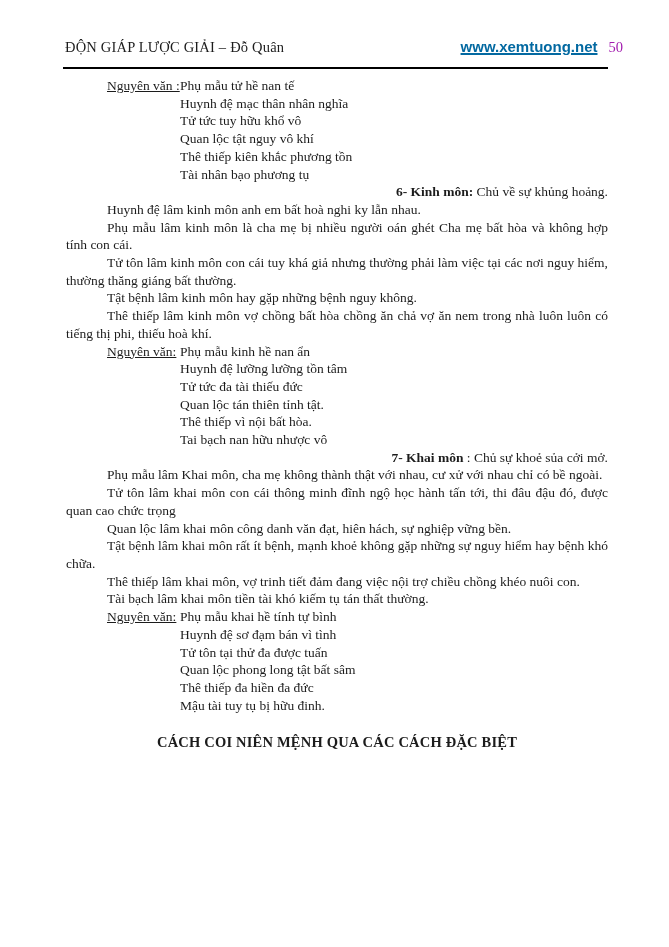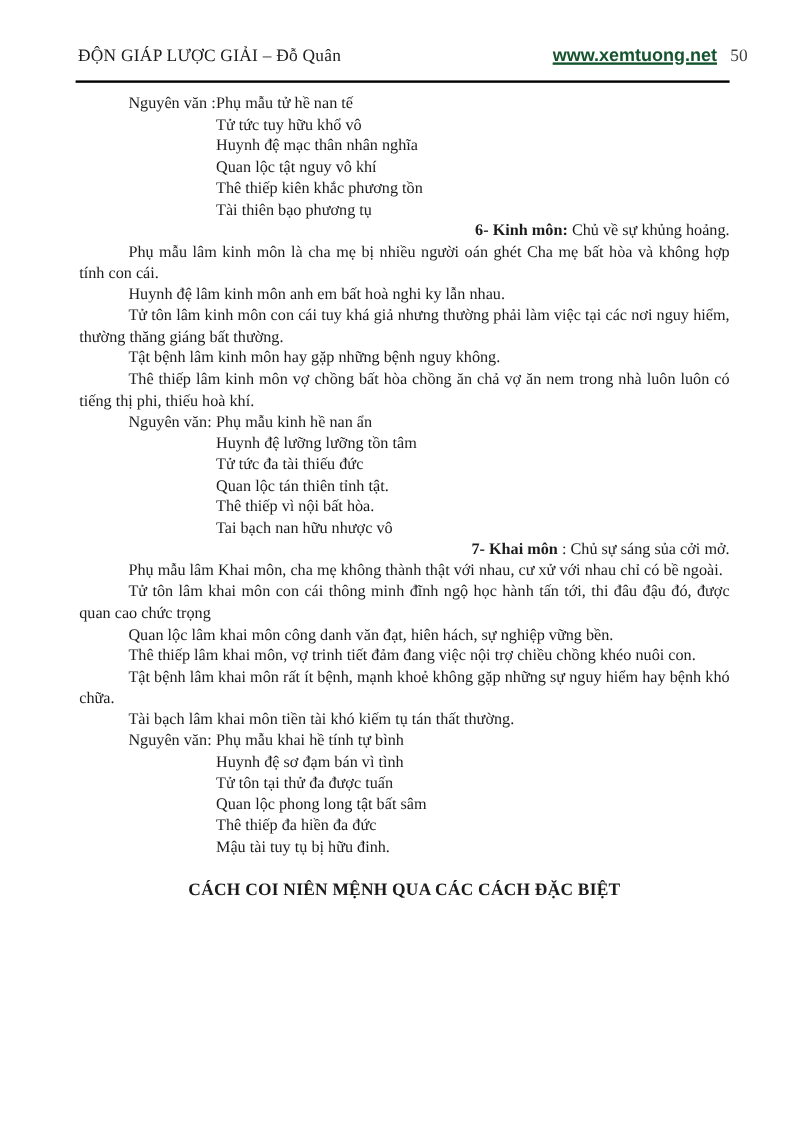--- a/index.html
+++ b/index.html
@@ -24,28 +24,28 @@
   .header-title {
     font-size: 14.5px;
     letter-spacing: 0.2px;
     white-space: nowrap;
   }
   .header-right { white-space: nowrap; }
   .site-link {
     font-family: "Liberation Sans", sans-serif;
     font-weight: bold;
     font-size: 15px;
-    color: #14532d;
+    color: #0369a1;
     text-decoration: underline;
     text-decoration-thickness: 2px;
     cursor: pointer;
   }
   .page-num {
     font-size: 14.5px;
-    color: #404040;
+    color: #a21caf;
     margin-left: 7px;
   }
   .header-divider {
     position: absolute;
     left: 63px;
     top: 67px;
     width: 545px;
     height: 2px;
     background: #000000;
   }
@@ -67,20 +67,21 @@
     text-indent: 0;
     text-align: right;
   }
   .section-heading b { font-weight: bold; }
   .verse { position: relative; }
   .verse-label {
     position: absolute;
     left: 41px;
     top: 0;
     white-space: nowrap;
+    text-decoration: underline;
   }
   .verse-line {
     margin: 0 0 0 114px;
     text-align: left;
     text-indent: 0;
   }
   .chapter-heading {
     margin: 20px 0 16px 0;
     text-align: center;
     font-weight: bold;
@@ -103,52 +104,52 @@
   </div>
   <div class="header-divider"></div>
 
   <div class="content">
 
     <div class="verse">
       <div class="verse-line">
         <span class="verse-label">Nguyên văn :</span>
         <span>Phụ mẫu tử hề nan tế</span>
       </div>
+      <div class="verse-line">Huynh đệ mạc thân nhân nghĩa</div>
       <div class="verse-line">Tử tức tuy hữu khổ vô</div>
-      <div class="verse-line">Huynh đệ mạc thân nhân nghĩa</div>
       <div class="verse-line">Quan lộc tật nguy vô khí</div>
       <div class="verse-line">Thê thiếp kiên khắc phương tồn</div>
-      <div class="verse-line">Tài thiên bạo phương tụ</div>
+      <div class="verse-line">Tài nhân bạo phương tụ</div>
     </div>
 
     <p class="section-heading"><b>6- Kinh môn:</b><span> Chủ về sự khủng hoảng.</span></p>
+    <p class="para">Huynh đệ lâm kinh môn anh em bất hoà nghi ky lẫn nhau.</p>
     <p class="para">Phụ mẫu lâm kinh môn là cha mẹ bị nhiều người oán ghét Cha mẹ bất hòa và không hợp tính con cái.</p>
-    <p class="para">Huynh đệ lâm kinh môn anh em bất hoà nghi ky lẫn nhau.</p>
     <p class="para">Tử tôn lâm kinh môn con cái tuy khá giả nhưng thường phải làm việc tại các nơi nguy hiểm, thường thăng giáng bất thường.</p>
     <p class="para">Tật bệnh lâm kinh môn hay gặp những bệnh nguy không.</p>
     <p class="para">Thê thiếp lâm kinh môn vợ chồng bất hòa chồng ăn chả vợ ăn nem trong nhà luôn luôn có tiếng thị phi, thiếu hoà khí.</p>
 
     <div class="verse">
       <div class="verse-line">
         <span class="verse-label">Nguyên văn:</span>
         <span>Phụ mẫu kinh hề nan ẩn</span>
       </div>
       <div class="verse-line">Huynh đệ lưỡng lưỡng tồn tâm</div>
       <div class="verse-line">Tử tức đa tài thiếu đức</div>
       <div class="verse-line">Quan lộc tán thiên tỉnh tật.</div>
       <div class="verse-line">Thê thiếp vì nội bất hòa.</div>
       <div class="verse-line">Tai bạch nan hữu nhược vô</div>
     </div>
 
-    <p class="section-heading"><b>7- Khai môn</b><span> :  Chủ sự sáng sủa cởi mở.</span></p>
+    <p class="section-heading"><b>7- Khai môn</b><span> :  Chủ sự khoẻ sủa cởi mở.</span></p>
     <p class="para">Phụ mẫu lâm Khai môn, cha mẹ không thành thật với nhau, cư xử với nhau chỉ có bề ngoài.</p>
     <p class="para">Tử tôn lâm khai môn con cái thông minh đĩnh ngộ học hành tấn tới, thi đâu đậu đó, được quan cao chức  trọng</p>
     <p class="para">Quan lộc lâm khai môn công danh văn đạt, hiên hách, sự nghiệp vững bền.</p>
+    <p class="para">Tật bệnh lâm khai môn rất ít bệnh, mạnh khoẻ không gặp những sự nguy hiểm hay bệnh khó chữa.</p>
     <p class="para">Thê thiếp lâm khai môn, vợ trinh tiết đảm đang việc nội  trợ chiều chồng khéo nuôi con.</p>
-    <p class="para">Tật bệnh lâm khai môn rất ít bệnh, mạnh khoẻ không gặp những sự nguy hiểm hay bệnh khó chữa.</p>
     <p class="para">Tài bạch lâm khai môn tiền tài khó kiếm tụ tán thất thường.</p>
 
     <div class="verse">
       <div class="verse-line">
         <span class="verse-label">Nguyên văn:</span>
         <span>Phụ mẫu khai hề tính tự bình</span>
       </div>
       <div class="verse-line">Huynh đệ sơ đạm bán vì tình</div>
       <div class="verse-line">Tử tôn tại thử đa được tuấn</div>
       <div class="verse-line">Quan lộc phong long tật bất sâm</div>

